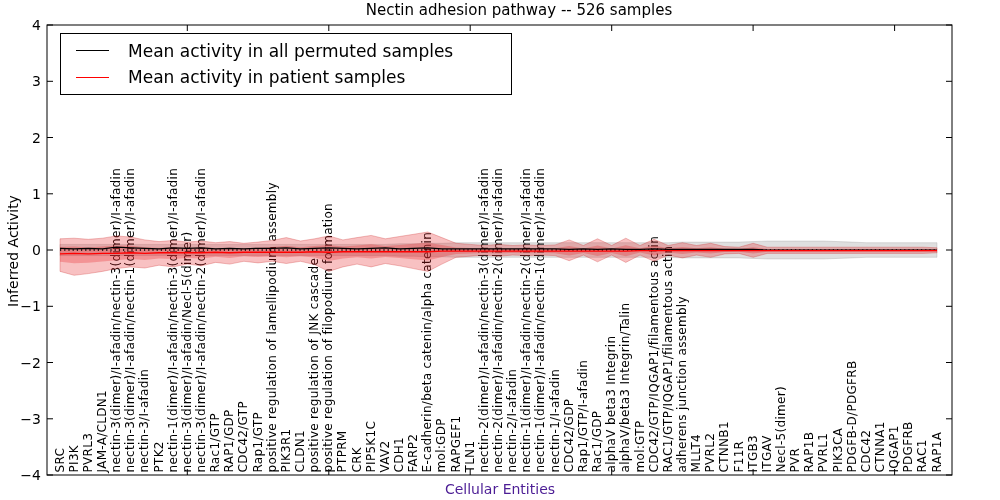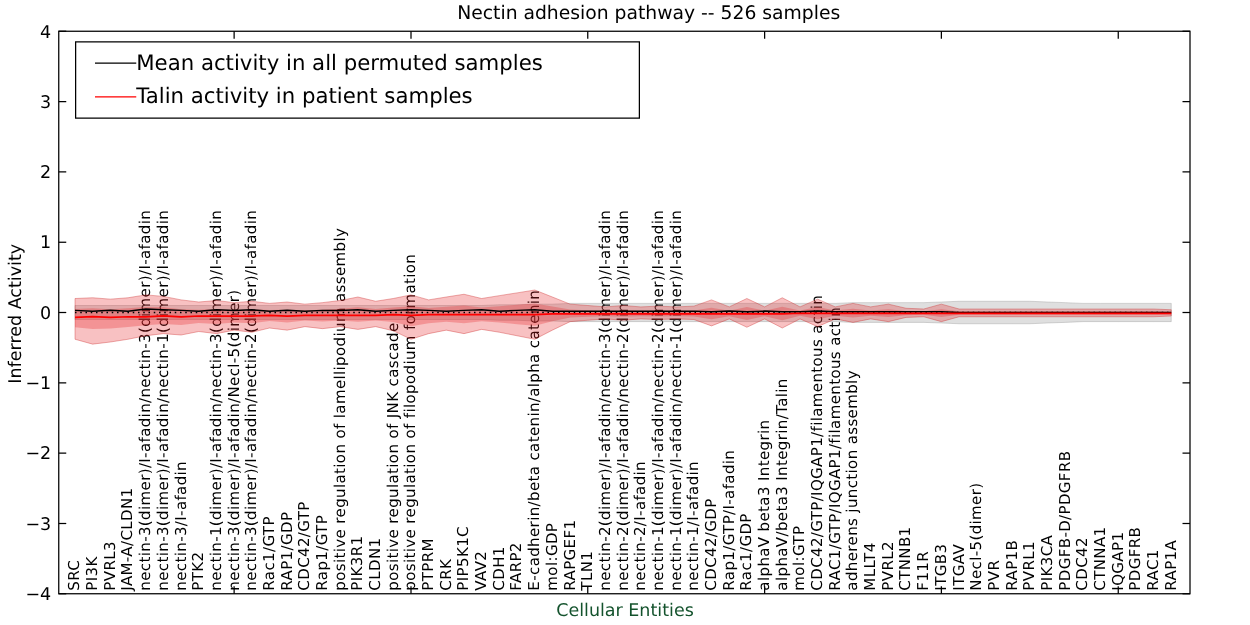--- a/index.html
+++ b/index.html
@@ -3,27 +3,27 @@
 <meta charset="utf-8">
 <style>
   html,body{margin:0;padding:0;background:#fff;}
   .fig{position:relative;width:1000px;height:500px;background:#ffffff;
        font-family:"DejaVu Sans","Liberation Sans",sans-serif;overflow:hidden;}
   .fig-title{position:absolute;left:0;top:1px;width:100%;text-align:center;
              font-size:15px;color:#000;padding-left:19px;}
   .ylabel{position:absolute;left:-52px;top:243px;width:130px;text-align:center;
           transform:rotate(-90deg);font-size:14px;color:#000;white-space:nowrap;}
   .xlabel{position:absolute;left:0;top:481px;width:1000px;text-align:center;
-          font-size:14px;color:#14532d;}
+          font-size:14px;color:#4c1d95;}
   .legend{position:absolute;left:60px;top:33px;width:452px;height:62px;
           background:#fff;border:1px solid #000;box-sizing:border-box;
           display:flex;flex-direction:column;justify-content:space-evenly;z-index:5;}
   .legend-row{display:flex;align-items:center;}
   .legend-sample{width:33px;height:0;border-top:1.7px solid #000;margin-left:15px;flex:0 0 auto;}
-  .legend-label{font-size:17px;color:#000;white-space:nowrap;}
+  .legend-label{margin-left:19px;font-size:17px;color:#000;white-space:nowrap;}
   svg{position:absolute;left:0;top:0;}
 </style>
 </head>
 <body>
 
 <div class="fig">
   <div class="fig-title">Nectin adhesion pathway -- 526 samples</div>
   <div class="ylabel">Inferred Activity</div>
   <div class="xlabel">Cellular Entities</div>
 
@@ -141,16 +141,16 @@
       </svg>
     </div>
 
   <div class="legend">
     <div class="legend-row">
       <span class="legend-sample" style="border-top-color: rgb(0, 0, 0);"></span>
       <span class="legend-label">Mean activity in all permuted samples</span>
     </div>
     <div class="legend-row">
       <span class="legend-sample" style="border-top-color: rgb(255, 0, 0);"></span>
-      <span class="legend-label">Talin activity in patient samples</span>
+      <span class="legend-label">Mean activity in patient samples</span>
     </div>
   </div>
 </div>
 
 </body></html>

